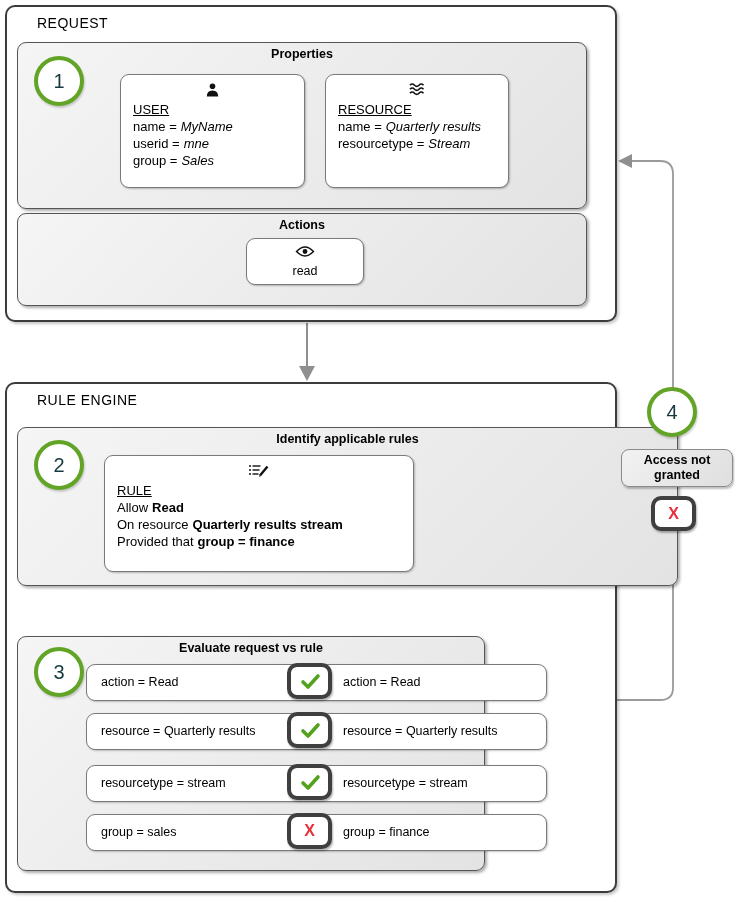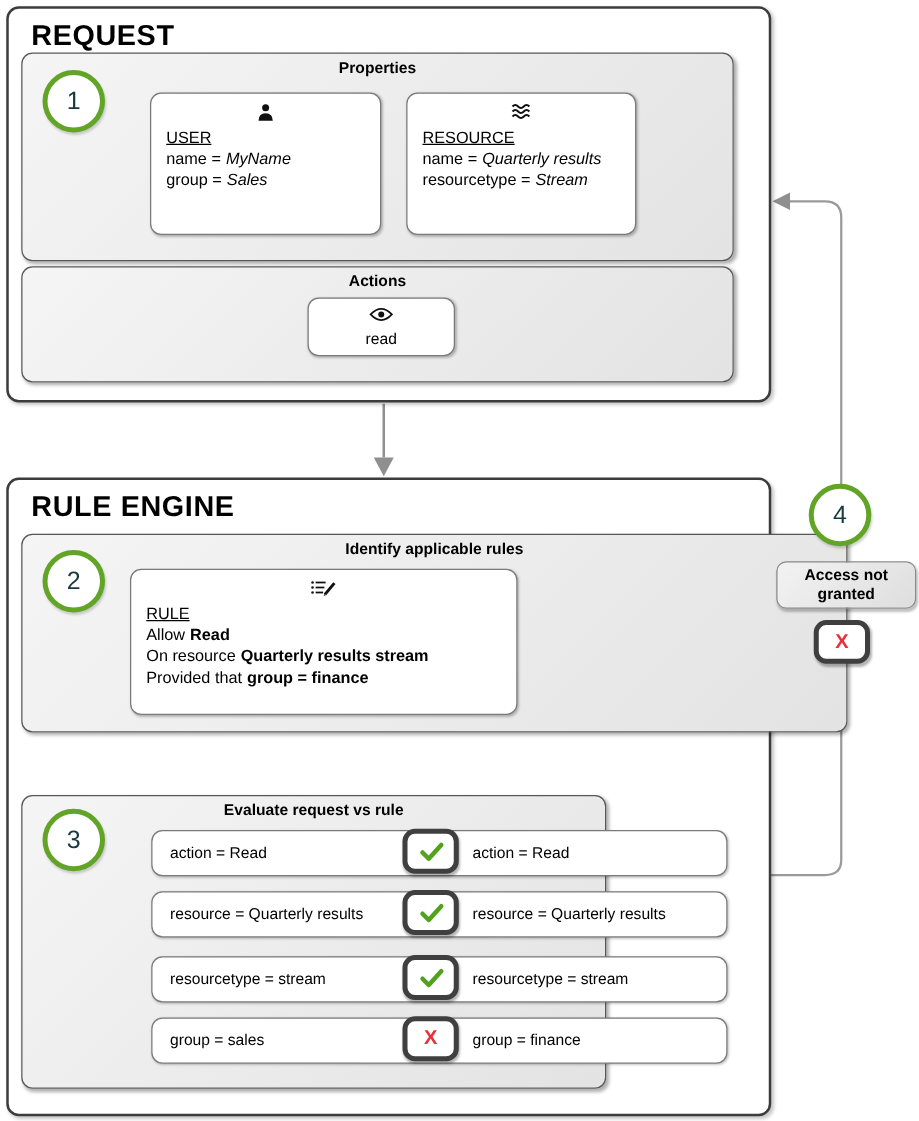--- a/index.html
+++ b/index.html
@@ -11,22 +11,22 @@
   }
   svg.connectors { position: absolute; left: 0; top: 0; z-index: 0; }
 
   .outer-box {
     position: absolute; background: #fff;
     border: 2px solid #3c3c3c; border-radius: 10px;
     box-shadow: 2px 2px 3px rgba(0,0,0,0.22);
     z-index: 1;
   }
   .outer-title {
-    position: absolute; left: 18px; top: 8px;
-    font-size: 23px; font-weight: bold; letter-spacing: 0.5px;
+    position: absolute; left: 30px; top: 8px;
+    font-size: 14px; font-weight: normal; letter-spacing: 0.5px;
   }
   .section {
     position: absolute;
     background: linear-gradient(135deg, #f5f5f5 0%, #e3e3e3 100%);
     border: 1.5px solid #565656; border-radius: 9px;
     box-shadow: 2px 2px 3px rgba(0,0,0,0.32);
   }
   .section-header {
     text-align: center; font-weight: bold; font-size: 12.5px; padding-top: 4px;
   }
@@ -55,21 +55,20 @@
     box-shadow: 1px 1px 2px rgba(0,0,0,0.25);
     display: flex; flex-direction: column; align-items: center; justify-content: center;
     font-size: 12.5px; gap: 3px;
   }
 
   .eval-row {
     position: absolute; left: 68px; width: 461px; height: 37px;
     background: #fff; border: 1.2px solid #7a7a7a; border-radius: 9px;
     box-shadow: 1px 1px 2px rgba(0,0,0,0.22);
     font-size: 12.5px;
-    margin-left: 35px;
   }
   .eval-row .lbl { position: absolute; top: 10px; }
   .eval-row .lbl.left  { left: 14px; }
   .eval-row .lbl.right { left: 256px; }
 
   .badge {
     background: #fff; border: 4px solid #3f3f3f; border-radius: 10px;
     display: flex; align-items: center; justify-content: center;
     box-shadow: 1px 2px 2px rgba(0,0,0,0.3);
   }
@@ -126,20 +125,23 @@
       <div class="icon-row">
         <svg width="15" height="16" viewBox="0 0 15 16">
           <circle cx="7.5" cy="4.2" r="2.8" fill="#111"></circle>
           <path d="M1.8 14.5 q0 -6 5.7 -6 q5.7 0 5.7 6 z" fill="#111"></path>
         </svg>
       </div>
       <div class="card-body">
         <div class="card-title">USER</div>
         <div class="kv">
           <span class="k">name =</span><span class="v">MyName</span>
+        </div>
+        <div class="kv">
+          <span class="k">userid =</span><span class="v">mne</span>
         </div>
         <div class="kv">
           <span class="k">group =</span><span class="v">Sales</span>
         </div>
       </div>
     </div>
 
     <div class="card" style="left:307px; top:31px; width:184px; height:114px;">
       <div class="icon-row">
         <svg width="18" height="14" viewBox="0 0 18 14">

